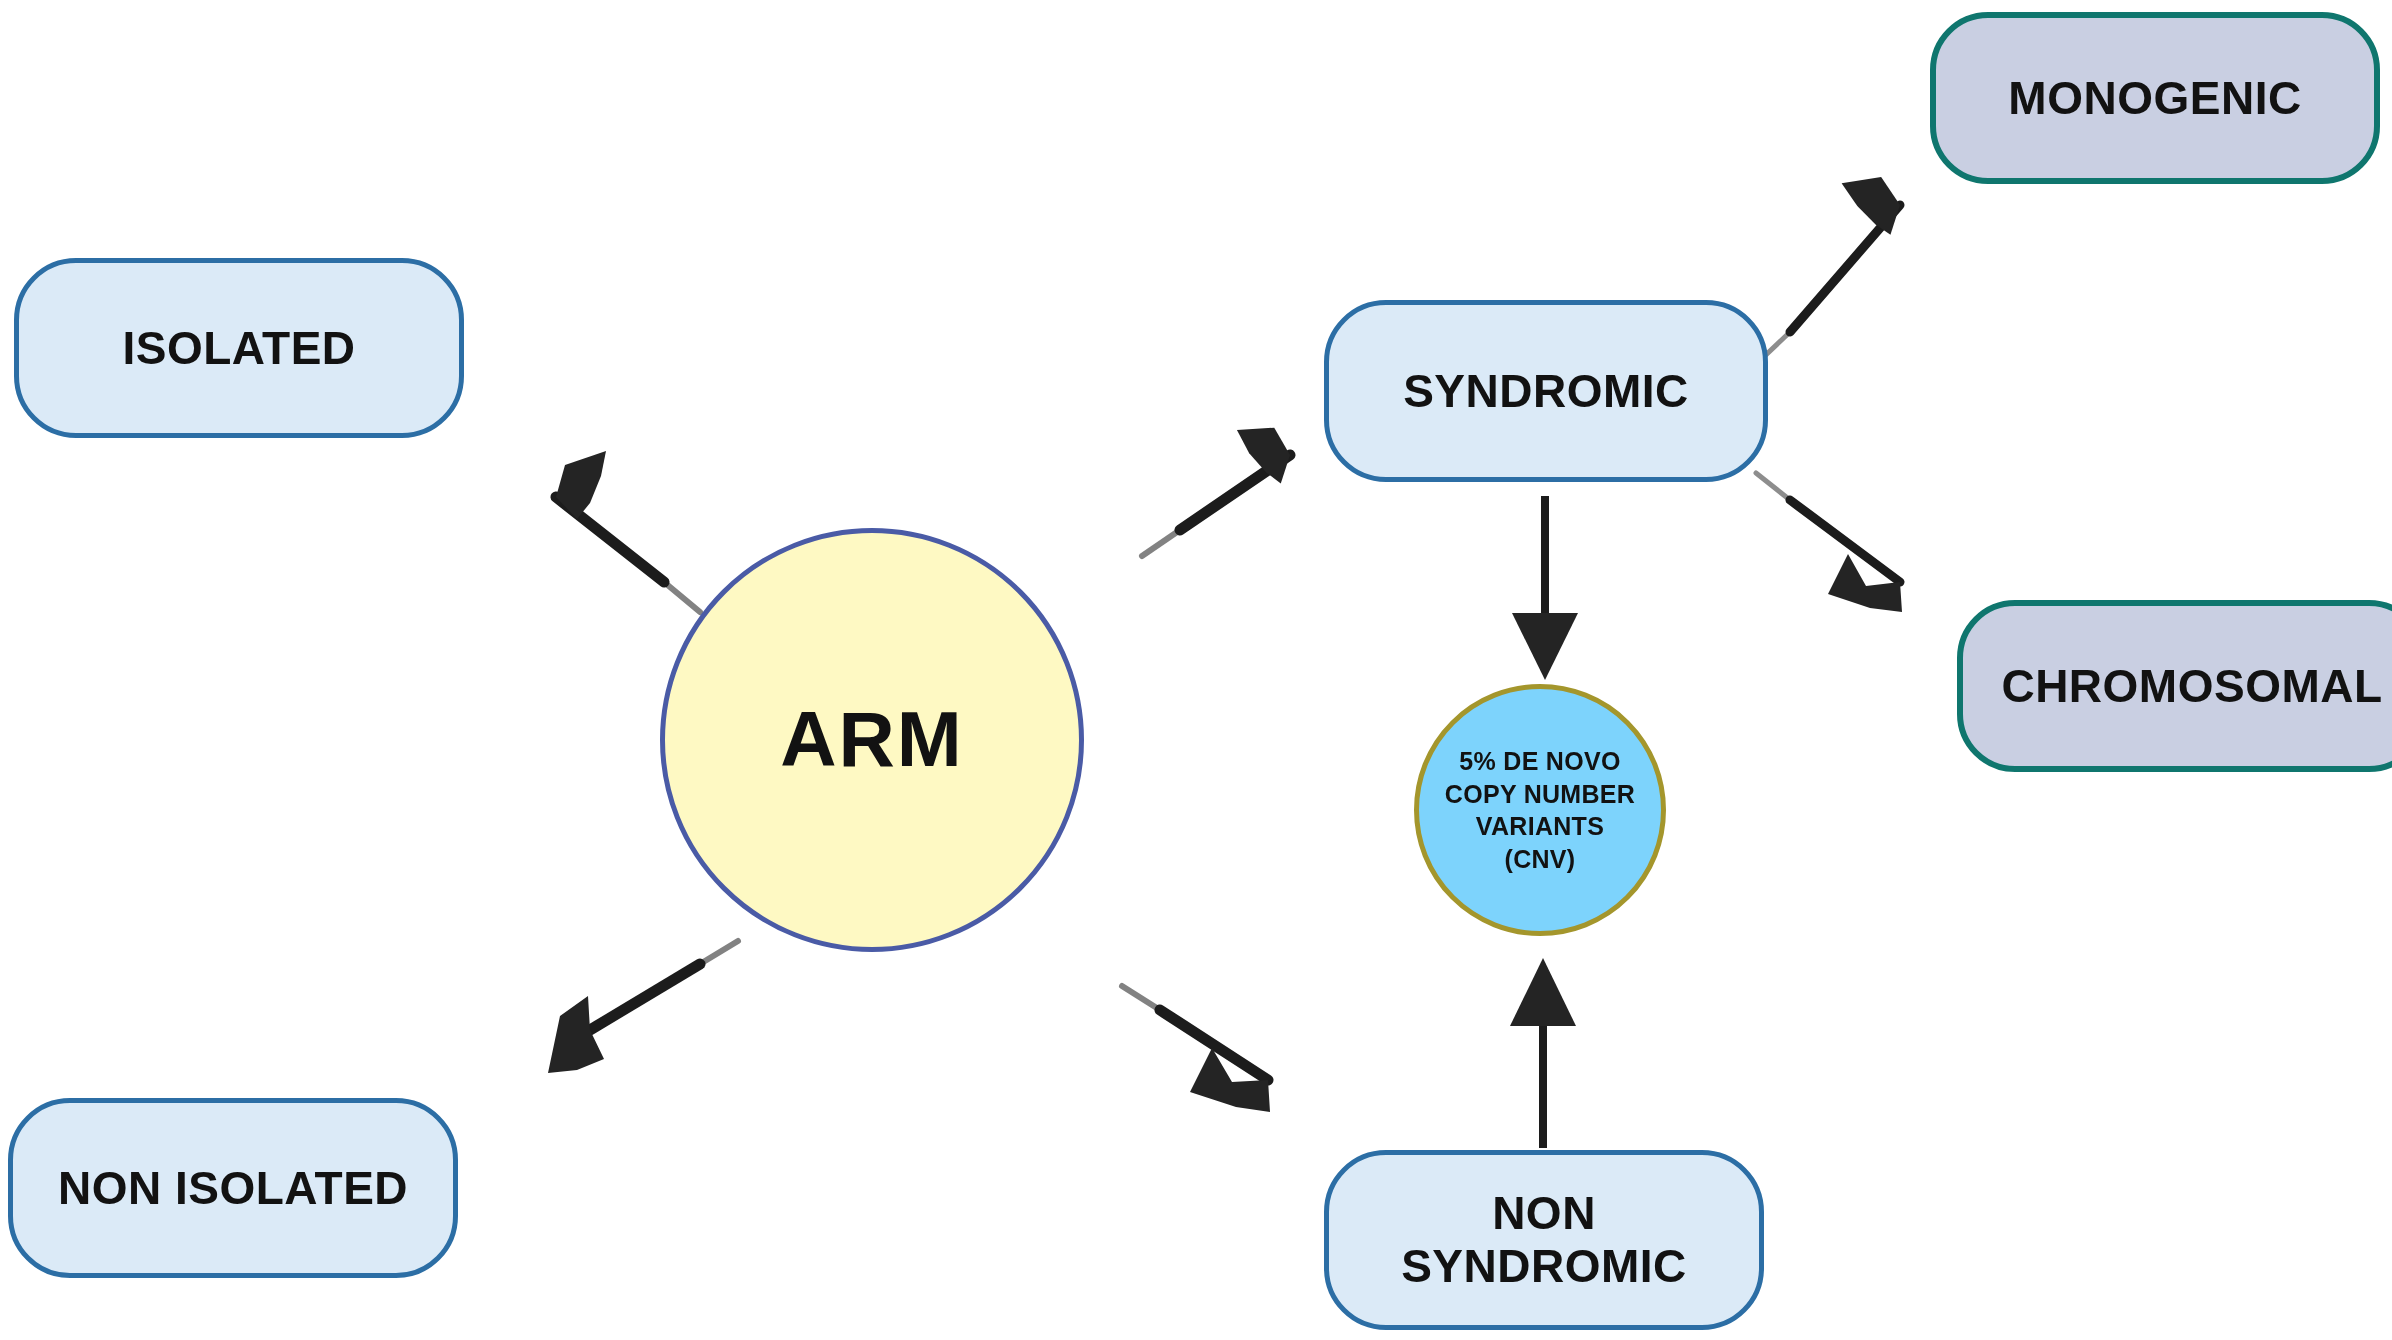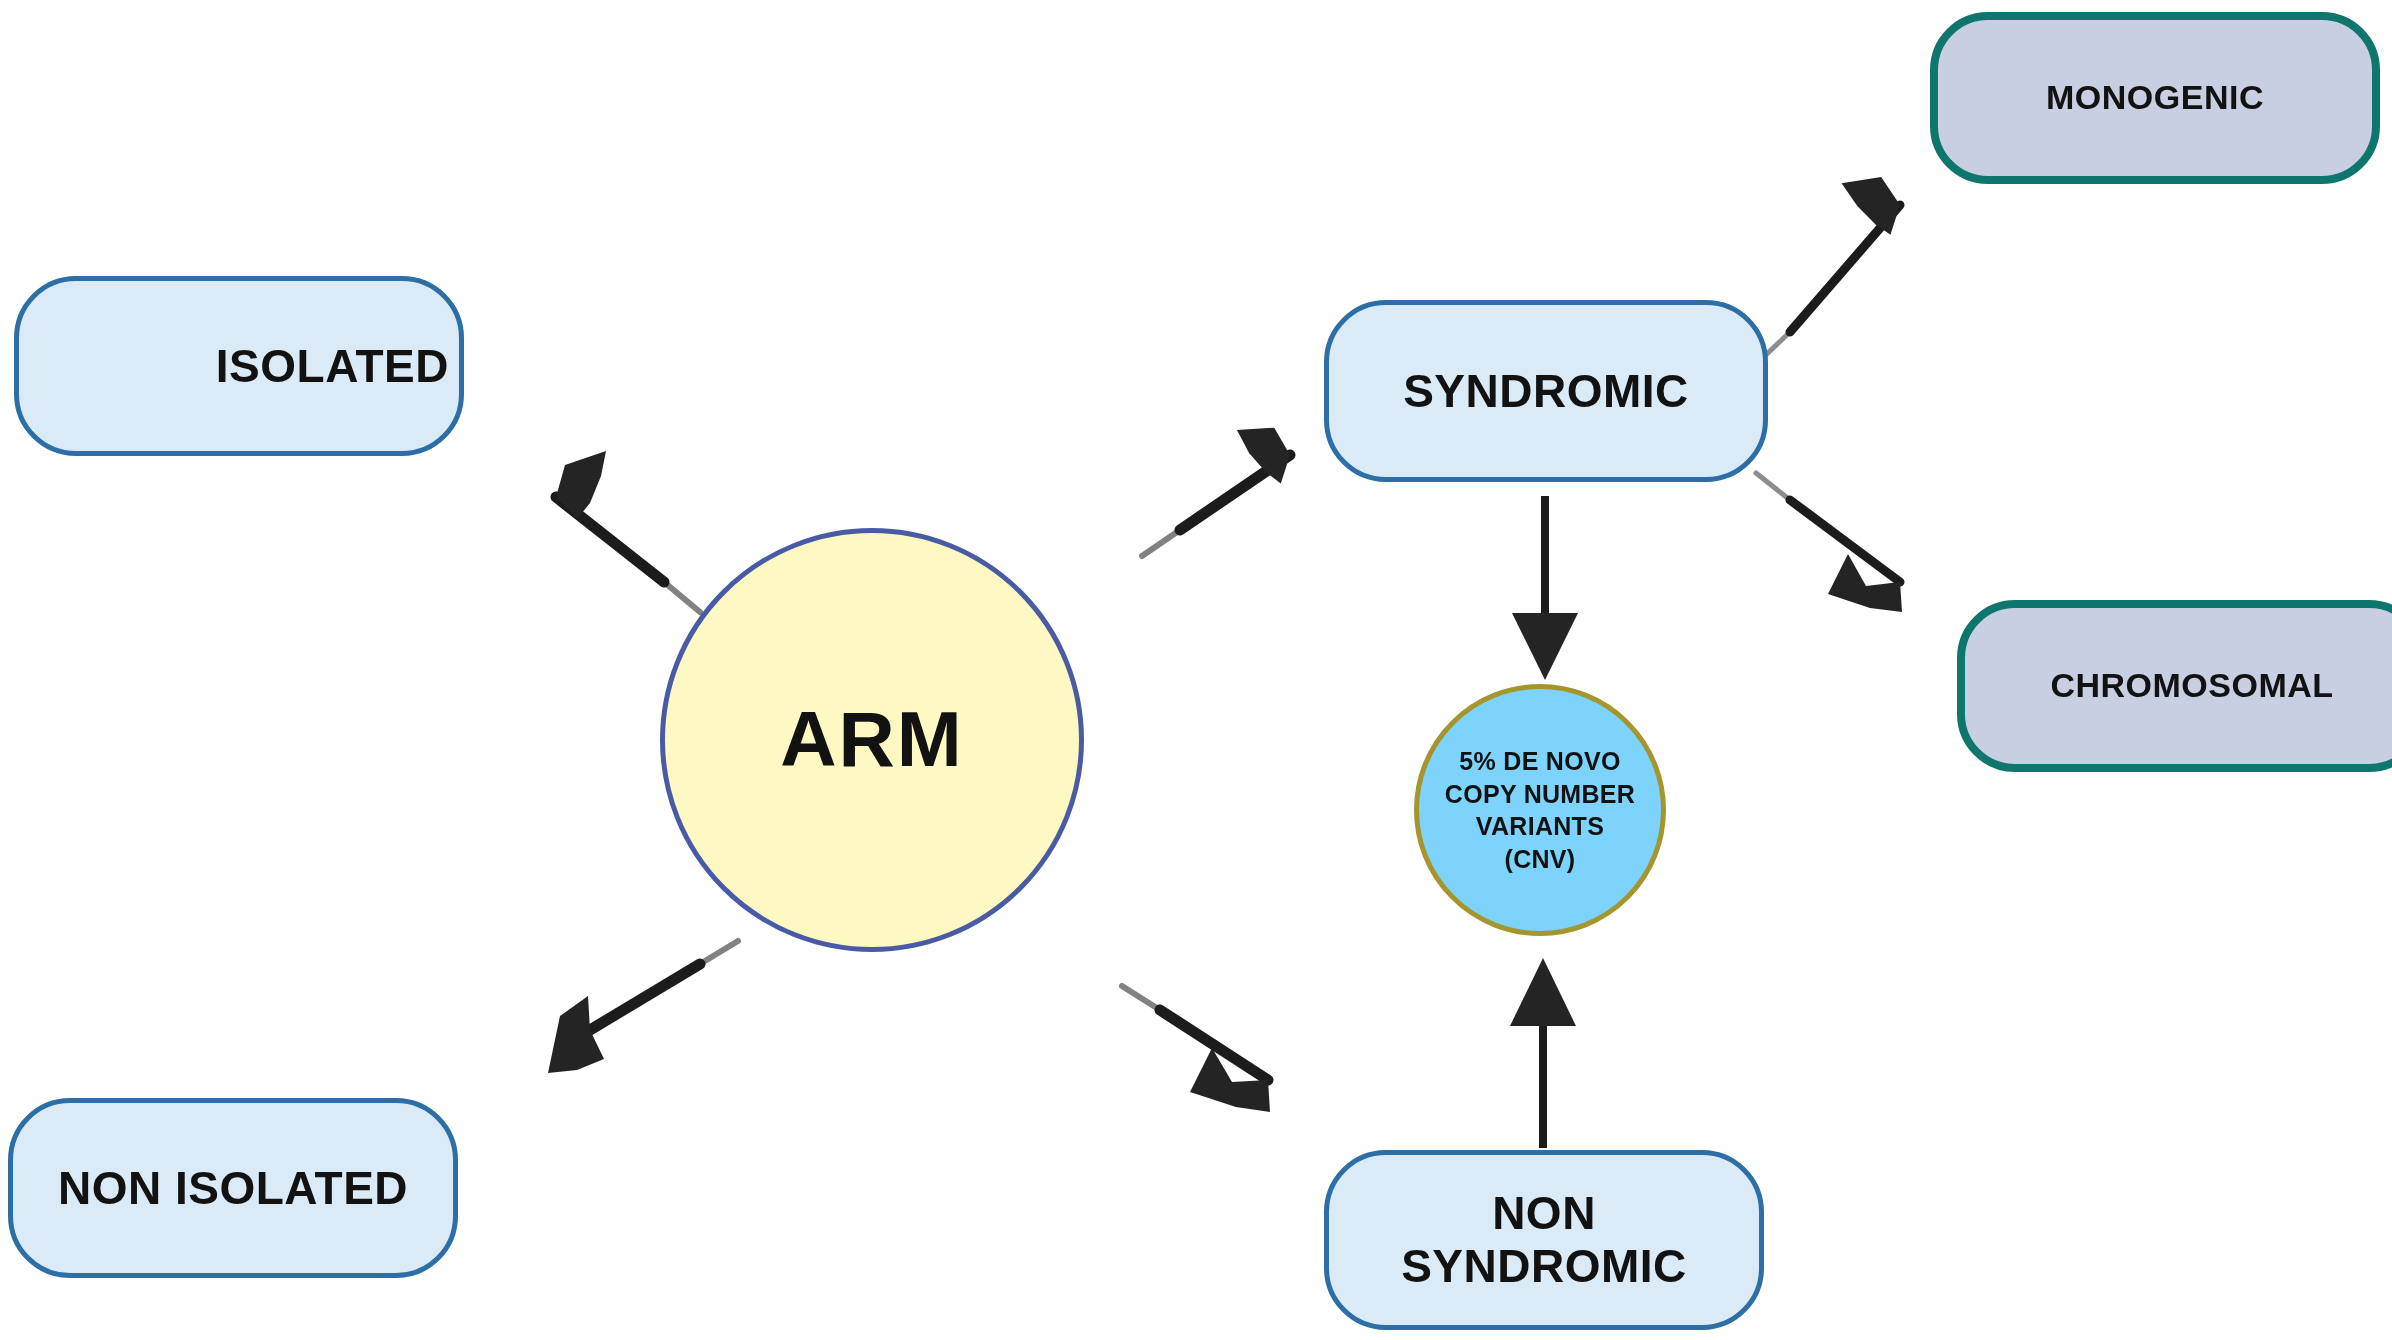--- a/index.html
+++ b/index.html
@@ -41,23 +41,23 @@
   
   .pill-blue {
     background: #dbeaf7;
     border: 5px solid #2c6ea5;
     border-radius: 62px;
     font-size: 46px;
   }
   
   .pill-lav {
     background: #c9cfe2;
-    border: 8px solid #0f766e;
+    border: 6px solid #0f766e;
     border-radius: 58px;
-    font-size: 34px;
+    font-size: 46px;
   }
   
   .circle-main {
     background: #fef9c3;
     border: 5px solid #4a5ba6;
     border-radius: 50%;
     font-size: 78px;
     letter-spacing: 2px;
   }
   
@@ -124,21 +124,21 @@
       <path d="M 1545,680 L 1512,613 L 1578,613 Z" fill="#242424"></path>
     </g>
 
     <g>
       <path d="M 1543,1148 L 1543,1010" stroke="#1c1c1c" stroke-width="8" stroke-linecap="butt" fill="none"></path>
       <path d="M 1543,958 L 1576,1026 L 1510,1026 Z" fill="#242424"></path>
     </g>
 
   </svg>
 
-  <div class="node pill-blue" style="left:14px; top:276px; width:450px; height:180px;text-align:right;">
+  <div class="node pill-blue" style="left:14px; top:258px; width:450px; height:180px;">
     <span>ISOLATED</span>
   </div>
 
   <div class="node pill-blue" style="left:8px; top:1098px; width:450px; height:180px;">
     <span>NON ISOLATED</span>
   </div>
 
   <div class="node circle-main" style="left:660px; top:528px; width:424px; height:424px;">
     <span>ARM</span>
   </div>

